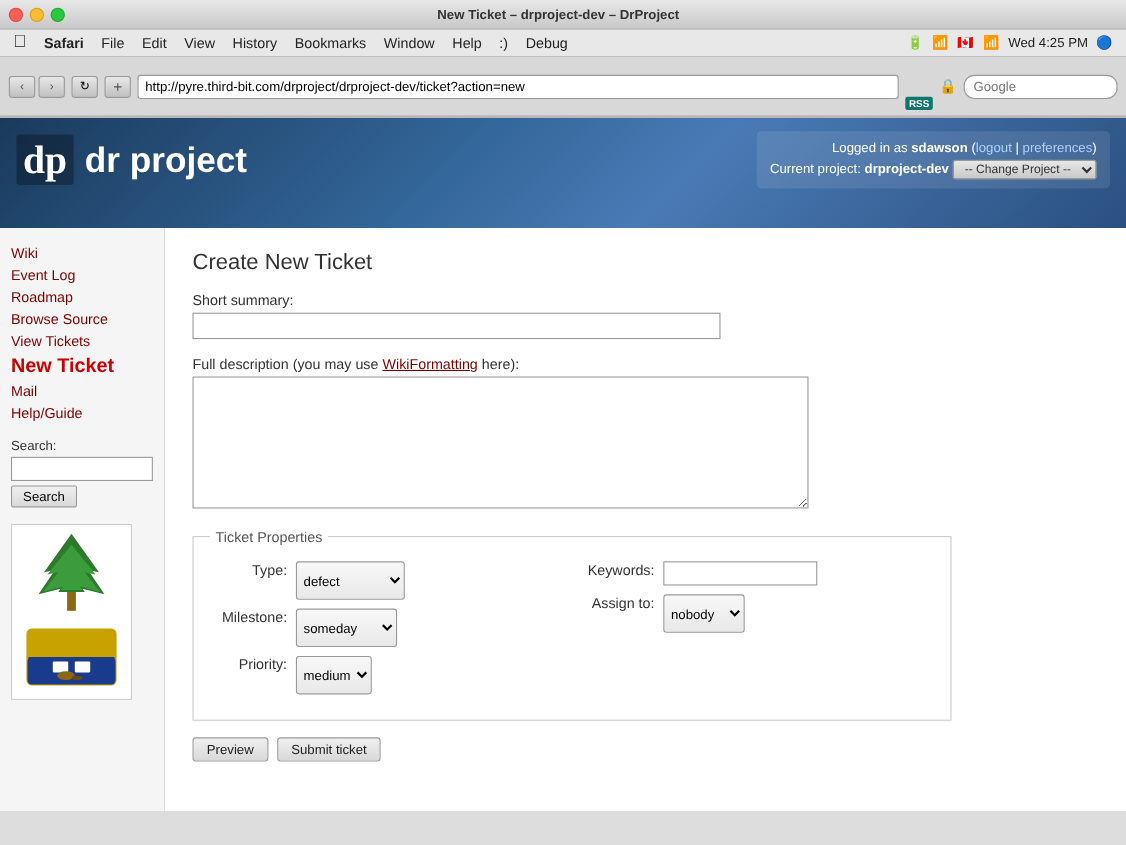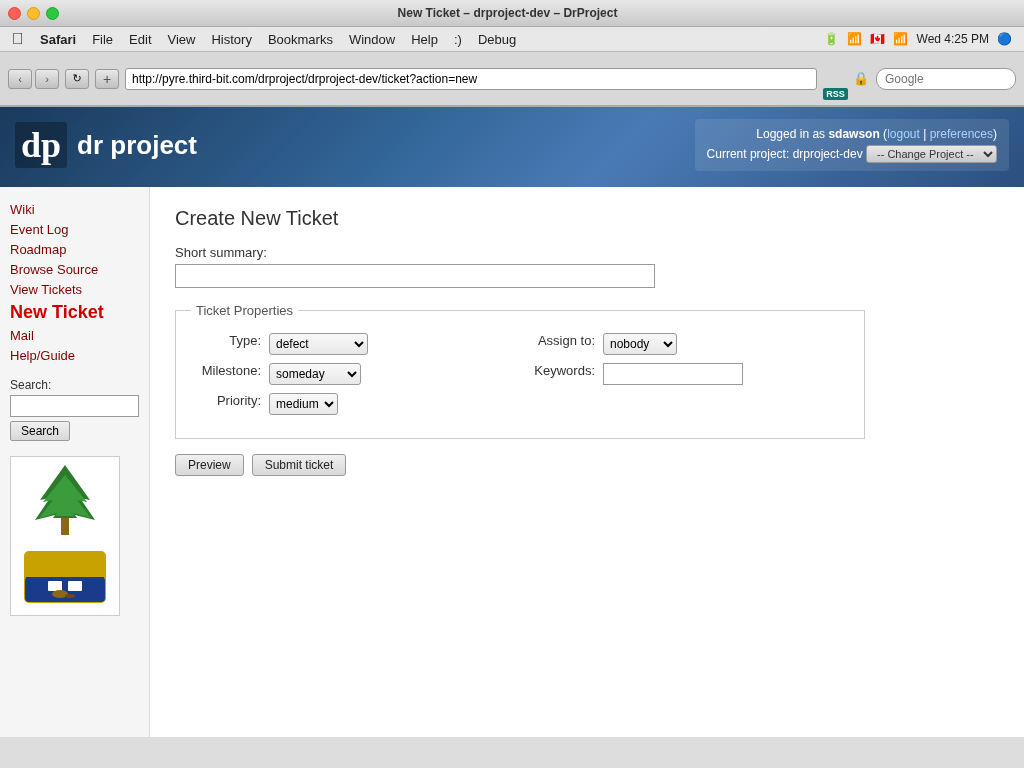--- a/index.html
+++ b/index.html
@@ -24,29 +24,29 @@
     .nav-btns { display: flex; gap: 3px; }
     .nav-btn { width: 24px; height: 20px; background: linear-gradient(to bottom, #e8e8e8, #c0c0c0); border: 1px solid #999; border-radius: 3px; cursor: pointer; font-size: 11px; display: flex; align-items: center; justify-content: center; color: #555; }
     .refresh-btn { width: 24px; height: 20px; background: linear-gradient(to bottom, #e8e8e8, #c0c0c0); border: 1px solid #999; border-radius: 3px; cursor: pointer; font-size: 11px; display: flex; align-items: center; justify-content: center; }
     .plus-btn { width: 24px; height: 20px; background: linear-gradient(to bottom, #e8e8e8, #c0c0c0); border: 1px solid #999; border-radius: 3px; cursor: pointer; font-size: 14px; display: flex; align-items: center; justify-content: center; color: #555; }
     .url-field { flex: 1; height: 22px; border: 1px solid #999; border-radius: 3px; padding: 0 6px; font-size: 12px; background: white; }
     .rss-icon { background: #0f766e; color: white; font-size: 9px; padding: 1px 3px; border-radius: 2px; font-weight: bold; margin-top: 31px; }
     .search-box { width: 140px; height: 22px; border: 1px solid #999; border-radius: 10px; padding: 0 8px; font-size: 12px; background: white; }
 
     
     .page { background: white; height: 630px; overflow-y: auto; }
-    .header { background: #4c1d95; position: relative; height: 80px; overflow: hidden; padding-left: 10px; }
+    .header { background: #4c1d95; position: relative; height: 100px; overflow: hidden; padding-left: 10px; }
     .header-bg { width: 100%; height: 100%; background: linear-gradient(135deg, #1a3a5c 0%, #336699 40%, #4a7ab5 60%, #2a5080 100%); position: absolute; top: 0; left: 0; }
     .header-logo { position: absolute; top: 15px; left: 15px; display: flex; align-items: center; gap: 10px; }
     .logo-dp { color: white; font-size: 36px; font-weight: bold; font-family: Georgia, serif; background: rgba(0,0,0,0.3); padding: 2px 6px; border-radius: 3px; }
-    .logo-text { color: white; font-size: 26px; font-weight: bold; text-align: center; }
+    .logo-text { color: white; font-size: 32px; font-weight: bold; text-align: center; }
     .header-user { position: absolute; top: 12px; right: 15px; color: white; font-size: 12px; text-align: right; background: rgba(255,255,255,0.1); padding: 8px 12px; border-radius: 4px; }
     .header-user a { color: #aad4ff; text-decoration: none; }
     .current-project { margin-top: 4px; font-size: 12px; }
-    .project-name { font-weight: normal; }
+    .project-name { font-weight: bold; }
     .change-project-btn { background: linear-gradient(to bottom, #e8e8e8, #c8c8c8); border: 1px solid #999; border-radius: 3px; padding: 1px 6px; font-size: 11px; color: #333; cursor: pointer; }
 
     
     .content-wrapper { display: flex; height: calc(100% - 80px); }
     
     
     .sidebar { width: 150px; min-width: 150px; border-right: 1px solid #ddd; padding: 15px 10px; background: #f5f5f5; }
     .sidebar-nav { list-style: none; margin-bottom: 15px; }
     .sidebar-nav li { margin-bottom: 5px; }
     .sidebar-nav a { color: #800000; text-decoration: none; font-size: 13px; }
@@ -66,21 +66,21 @@
     .form-label a { color: #800000; }
     .short-summary-input { width: 480px; height: 24px; border: 1px solid #999; padding: 0 4px; font-size: 13px; }
     .full-desc-textarea { width: 560px; height: 120px; border: 1px solid #999; padding: 4px; font-size: 13px; resize: vertical; }
 
     
     .ticket-properties { border: 1px solid #ccc; padding: 15px; width: 690px; margin-bottom: 15px; }
     .ticket-properties legend { font-size: 13px; color: #555; padding: 0 5px; }
     .props-grid { display: grid; grid-template-columns: 1fr 1fr; gap: 10px; }
     .prop-row { display: flex; align-items: flex-start; gap: 8px; margin-bottom: 8px; }
     .prop-label { font-size: 13px; color: #333; text-align: right; min-width: 70px; }
-    .prop-select { height: 22px; border: 1px solid #999; font-size: 12px; padding: 0 2px; background: linear-gradient(to bottom, #f8f8f8, #e8e8e8); border-radius: 3px; cursor: pointer; }
+    .prop-select { height: 35px; border: 1px solid #999; font-size: 12px; padding: 0 2px; background: linear-gradient(to bottom, #f8f8f8, #e8e8e8); border-radius: 3px; cursor: pointer; }
     .prop-input { height: 22px; border: 1px solid #999; font-size: 12px; padding: 0 4px; width: 140px; }
 
     
     .action-buttons { display: flex; gap: 8px; margin-top: 5px; }
     .action-btn { background: linear-gradient(to bottom, #f0f0f0, #d8d8d8); border: 1px solid #999; padding: 3px 12px; font-size: 12px; cursor: pointer; border-radius: 3px; color: #222; }
 
     
     .tree-svg { width: 80px; height: 80px; }
     .coat-svg { width: 90px; height: 70px; margin-top: 2px; }
   </style>
@@ -207,20 +207,26 @@
     </div>
 
     <div class="main-content">
       <h1 class="page-title">Create New Ticket</h1>
 
       <div class="form-group">
         <label class="form-label">Short summary:</label>
         <input class="short-summary-input" type="text" style="">
       </div>
 
+      <div class="form-group">
+        <label class="form-label">
+          <span>Full description (you may use </span><a href="#">WikiFormatting</a><span> here):</span>
+        </label>
+        <textarea class="full-desc-textarea" style=""></textarea>
+      </div>
 
       <fieldset class="ticket-properties">
         <legend>Ticket Properties</legend>
         <div class="props-grid">
 
           <div>
             <div class="prop-row">
               <span class="prop-label">Type:</span>
               <select class="prop-select">
                 <option>defect</option>
@@ -241,29 +247,29 @@
                 <option>medium</option>
                 <option>low</option>
                 <option>high</option>
                 <option>critical</option>
               </select>
             </div>
           </div>
 
           <div>
             <div class="prop-row">
+              <span class="prop-label">Keywords:</span>
+              <input class="prop-input" type="text" style="">
+            </div>
+            <div class="prop-row">
               <span class="prop-label">Assign to:</span>
               <select class="prop-select">
                 <option>nobody</option>
                 <option>sdawson</option>
               </select>
-            </div>
-            <div class="prop-row">
-              <span class="prop-label">Keywords:</span>
-              <input class="prop-input" type="text" style="">
             </div>
           </div>
         </div>
       </fieldset>
 
       <div class="action-buttons">
         <button class="action-btn">Preview</button>
         <button class="action-btn">Submit ticket</button>
       </div>
     </div>

